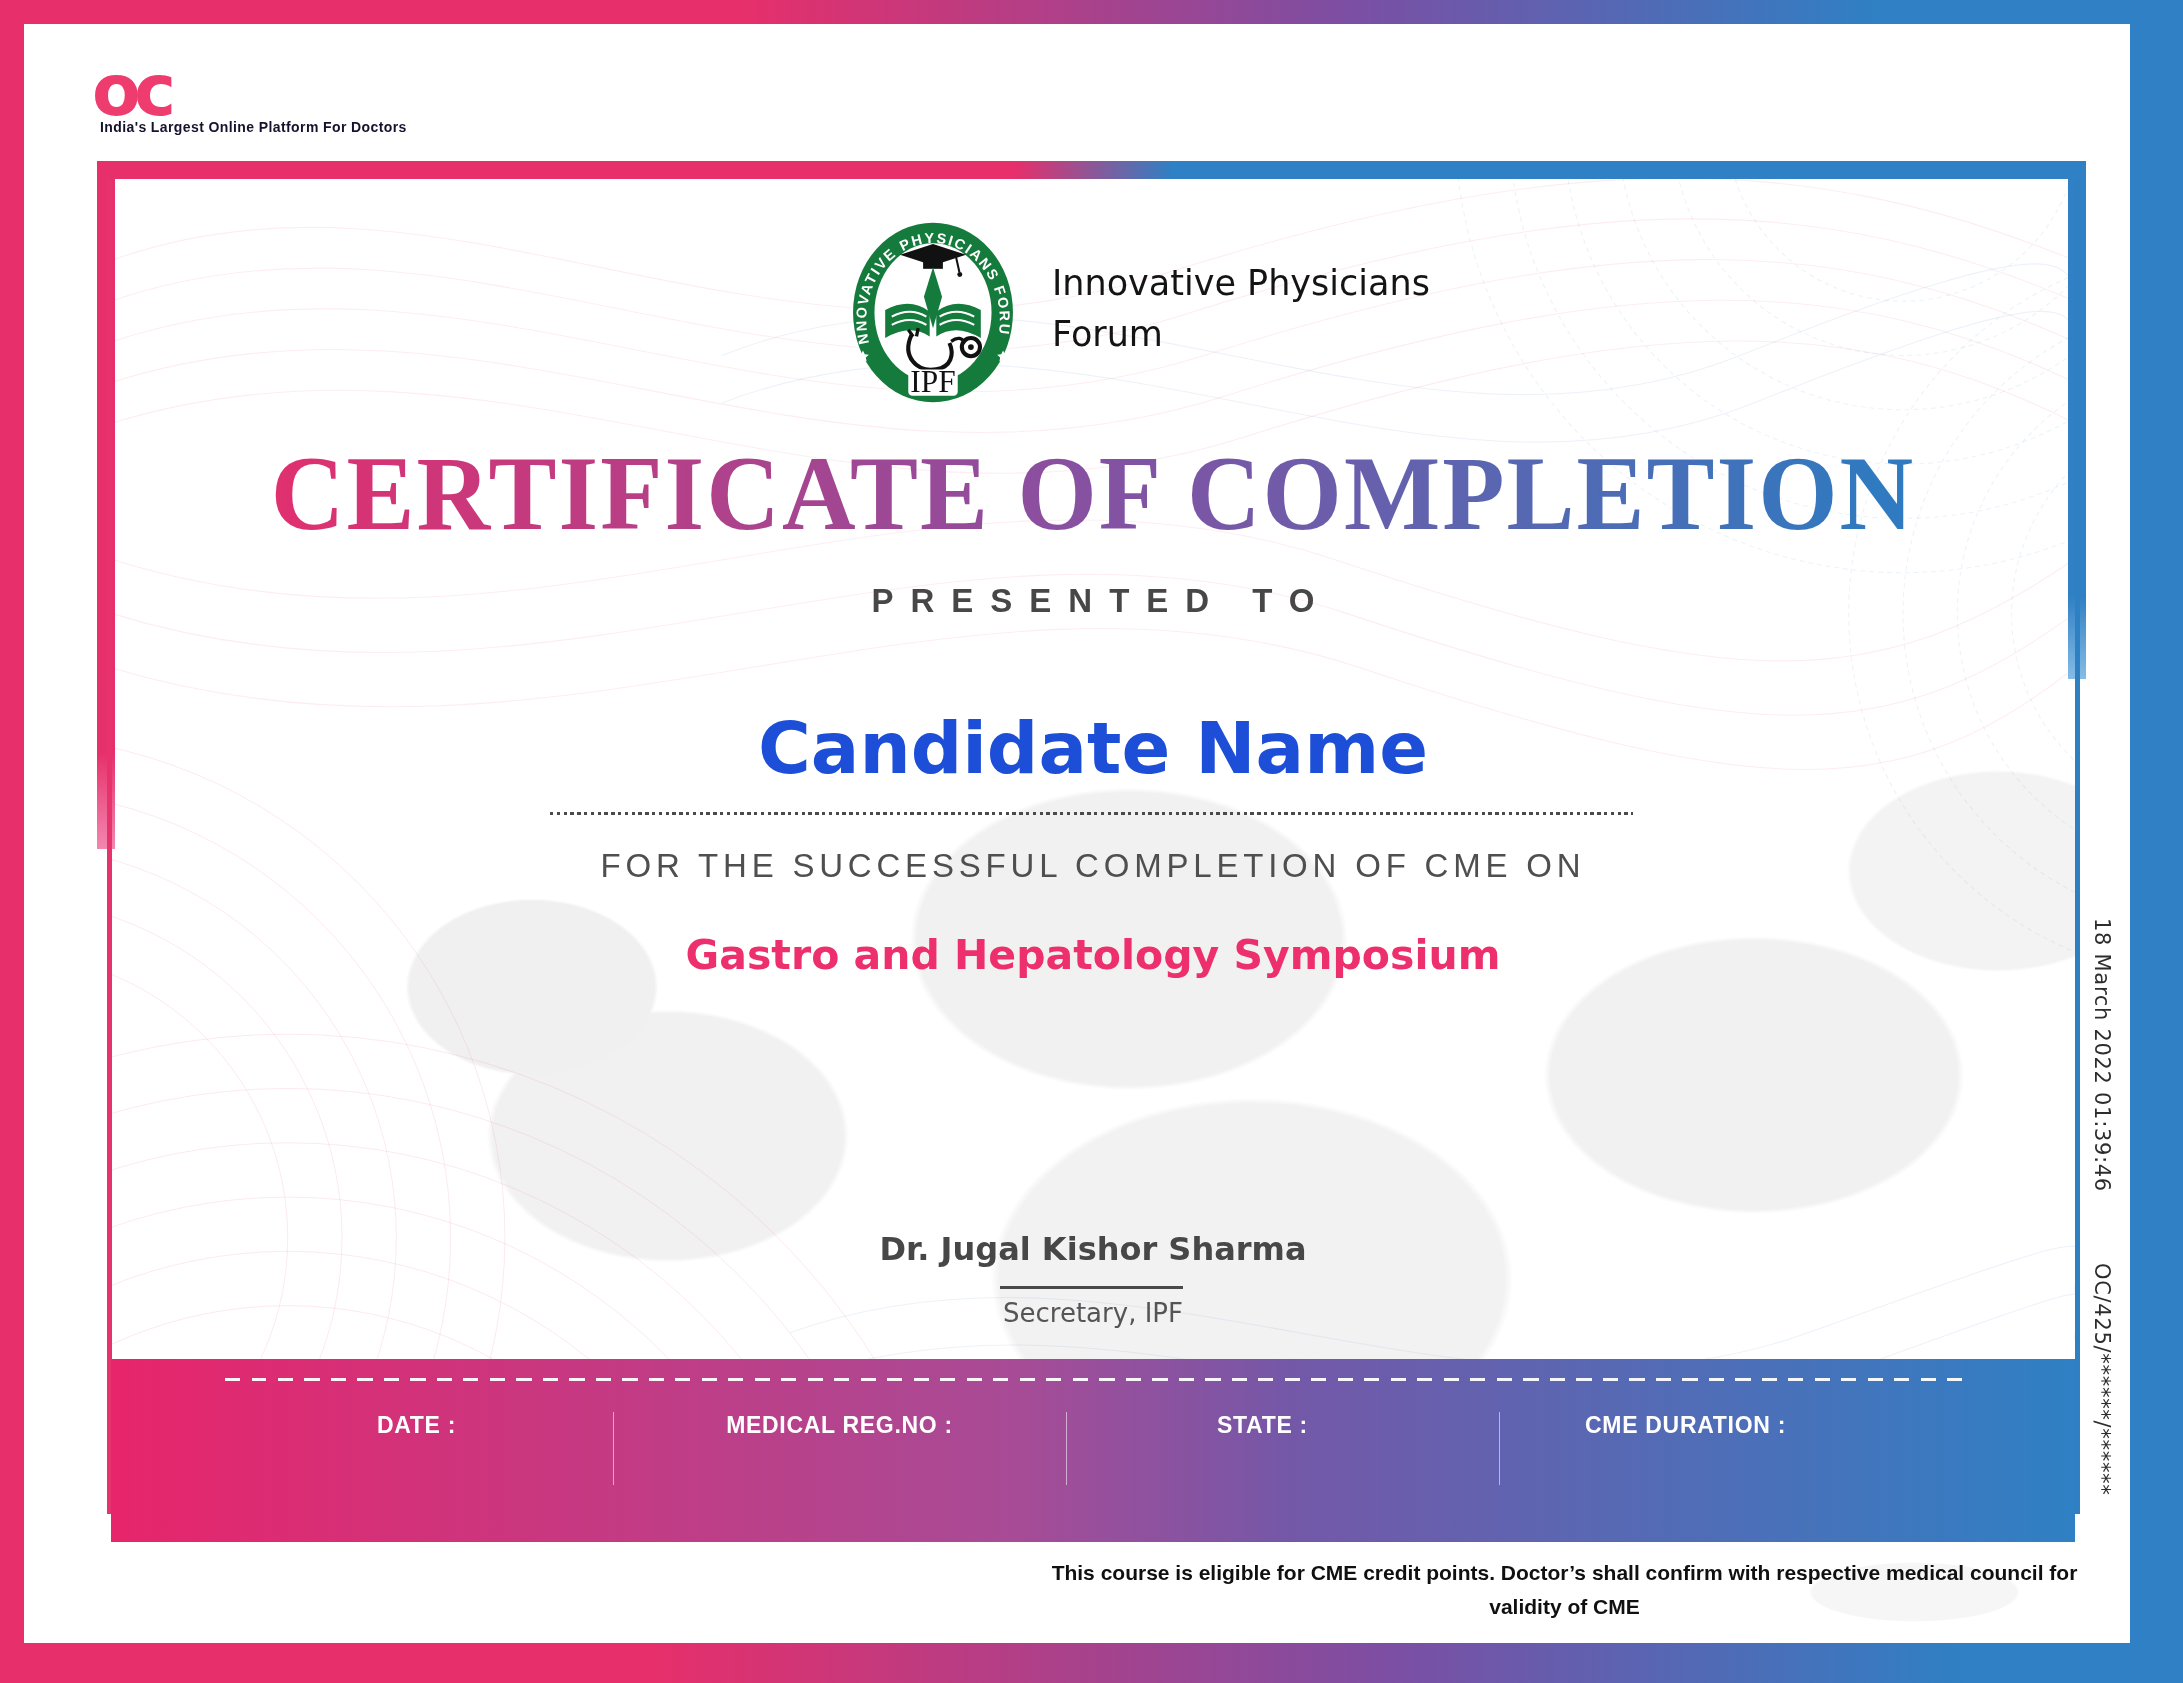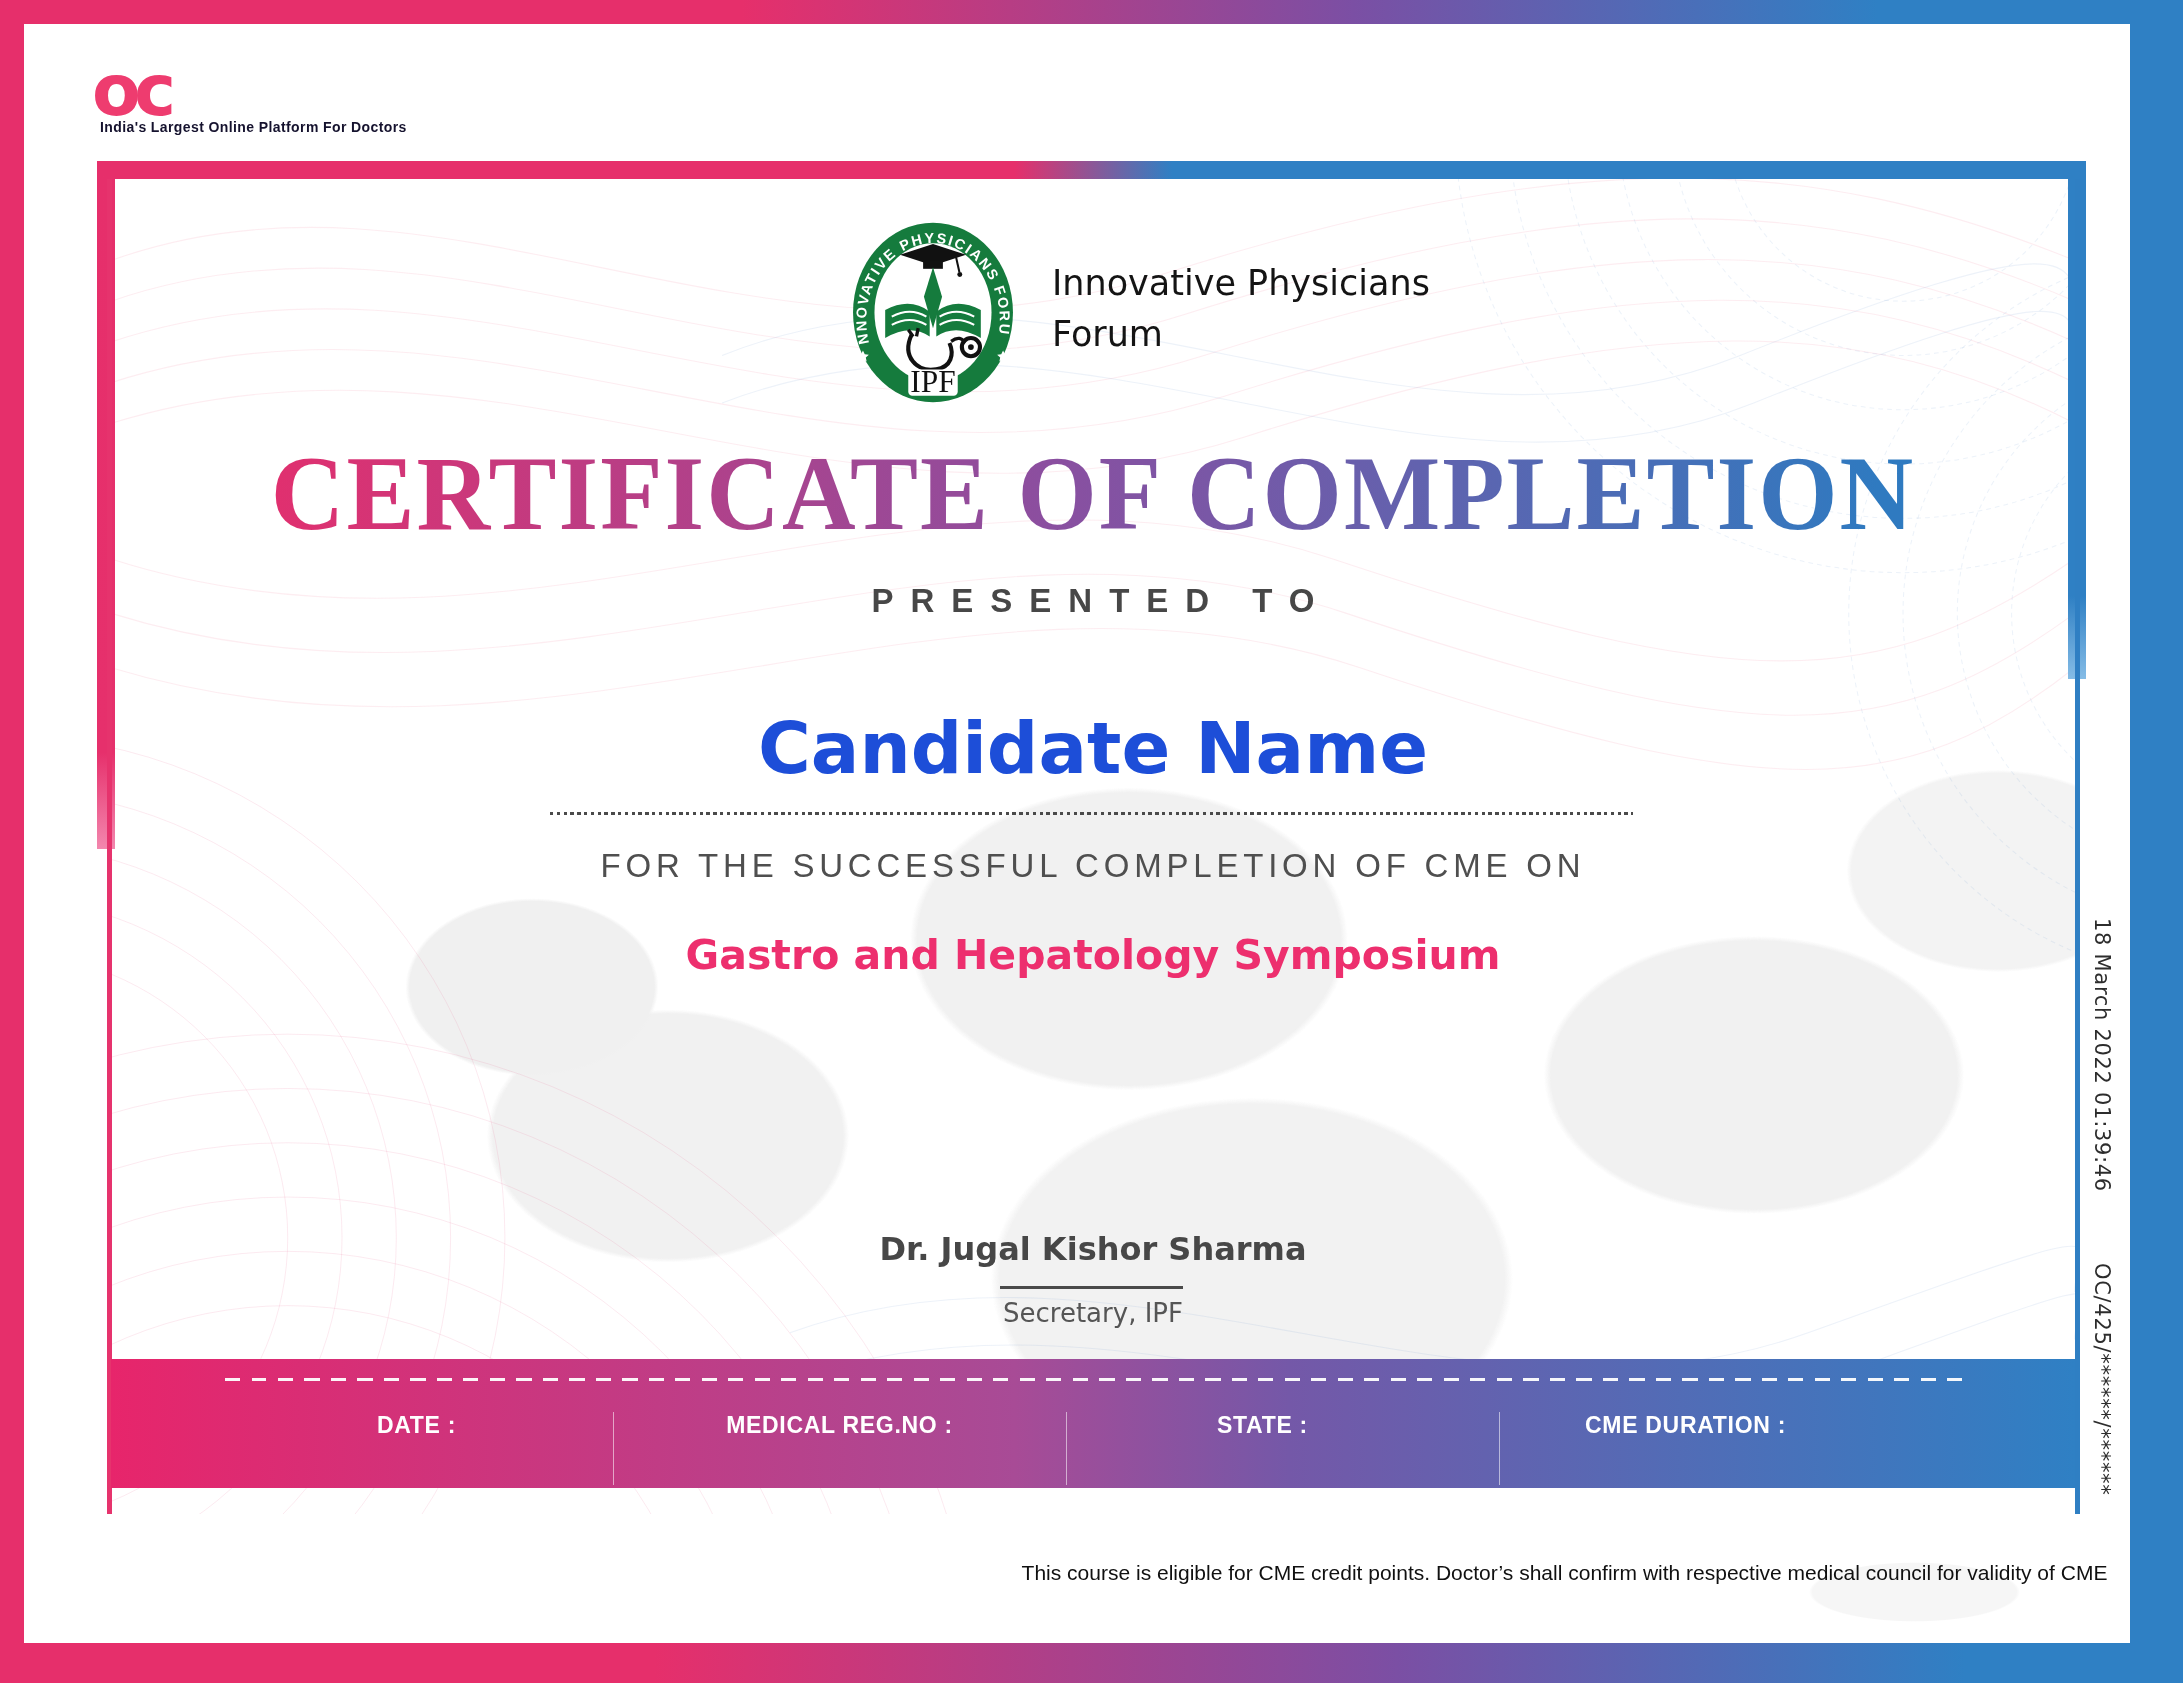--- a/index.html
+++ b/index.html
@@ -70,37 +70,37 @@
     font-family:"DejaVu Sans",sans-serif;font-weight:700;font-size:41px;color:#ED2F6E;}
 
   
   .sig-name{left:111px;top:1230px;width:1964px;text-align:center;
     font-family:"DejaVu Sans",sans-serif;font-weight:700;font-size:32px;color:#474747;}
   .sig-line{left:1000px;top:1286px;width:183px;height:3.4px;background:#4a4a4a;}
   .sig-role{left:111px;top:1298px;width:1964px;text-align:center;
     font-family:"DejaVu Sans",sans-serif;font-size:26px;color:#555555;}
 
   
-  .bar{left:111px;top:1359px;width:1964px;height:129px;
+  .bar{left:111px;top:1359px;width:1964px;height:183px;
     background:linear-gradient(90deg,#E7256B 0%,#A84B96 46%,#7458A8 60%,#2F80C4 100%);}
   .bar-dash{position:absolute;left:114px;top:19px;width:1738px;height:3.4px;
     background:repeating-linear-gradient(90deg,rgba(255,255,255,.95) 0 15px,rgba(255,255,255,0) 15px 26.5px);}
   .bar-label{position:absolute;top:53px;width:407px;text-align:center;
     font-weight:700;font-size:23px;color:#ffffff;letter-spacing:0.7px;}
   .bar-sep{position:absolute;top:53px;width:1.4px;height:73px;background:rgba(255,255,255,.55);}
 
   
   .vmeta{writing-mode:vertical-rl;font-family:"DejaVu Sans",sans-serif;
     font-size:21px;color:#2d2d2d;letter-spacing:0.7px;white-space:nowrap;}
   .vdate{left:2090px;top:918px;}
   .vcert{left:2090px;top:1263px;}
 
   
   .footer-note{left:1018px;top:1556px;width:1093px;text-align:center;
-    font-size:21px;line-height:34px;color:#101010;}
+    font-size:21px;line-height:34px;color:#101010;font-weight:bold;}
 
   
   .ipf-logo{left:850px;top:221px;}
 </style>
 </head>
 <body>
 
 <div class="abs frame-top"></div>
 <div class="abs frame-left"></div>
 <div class="abs frame-right"></div>

